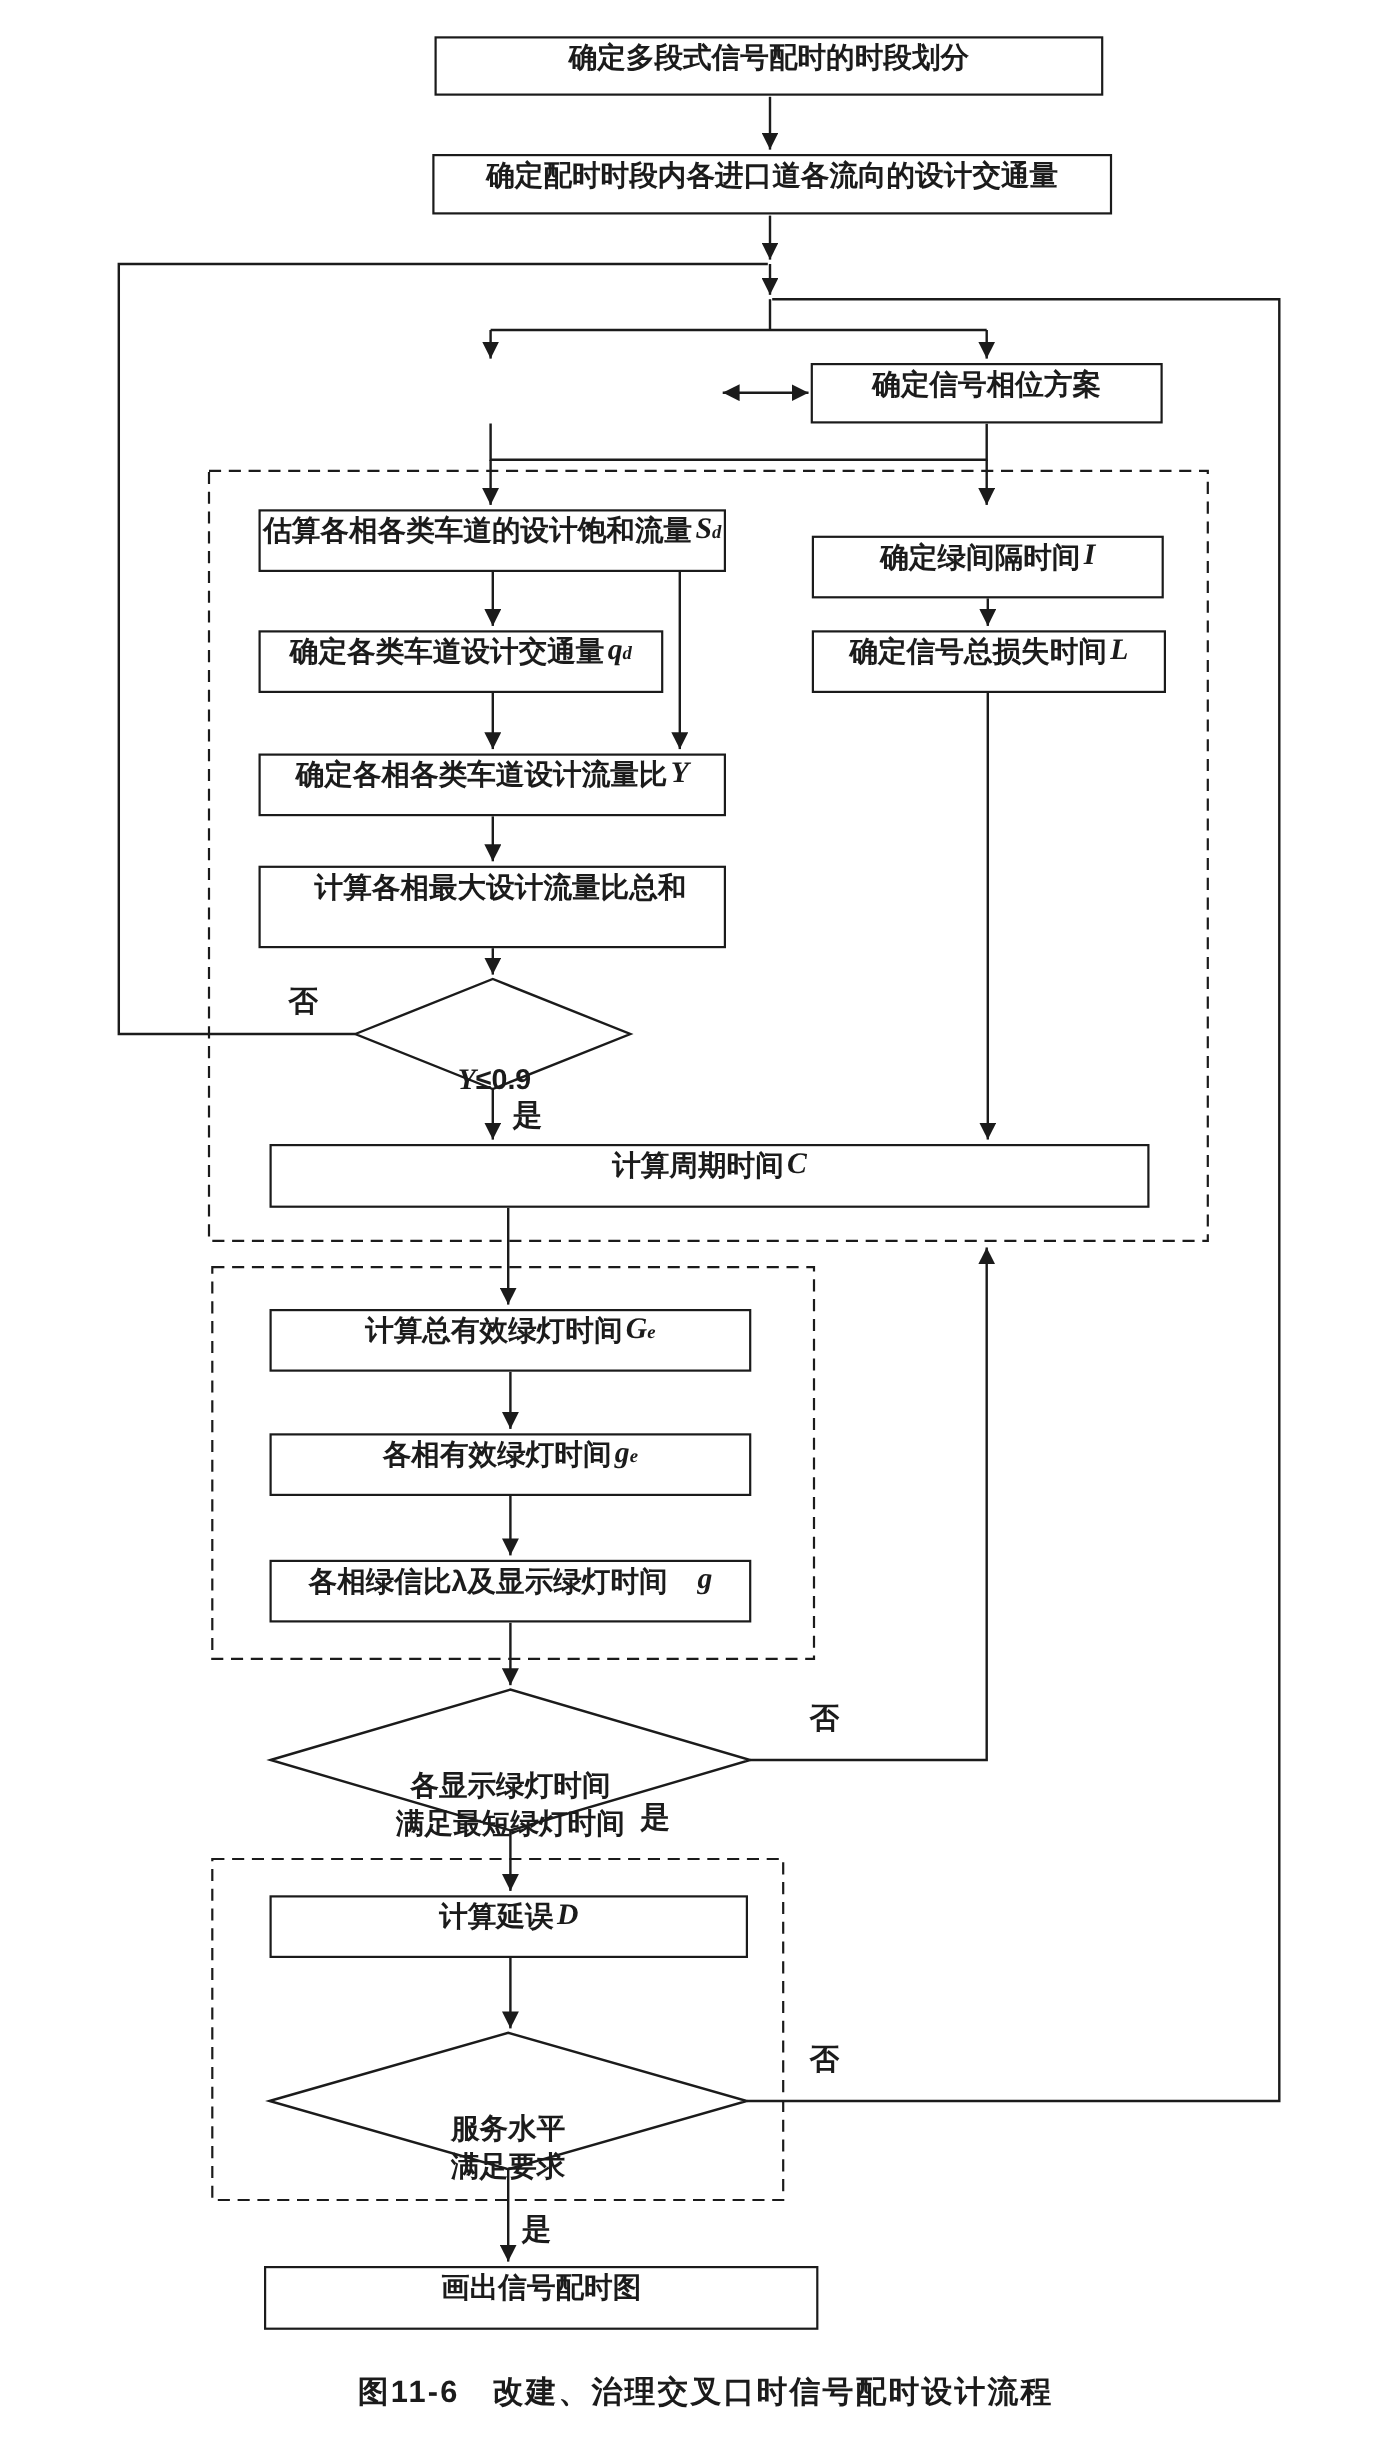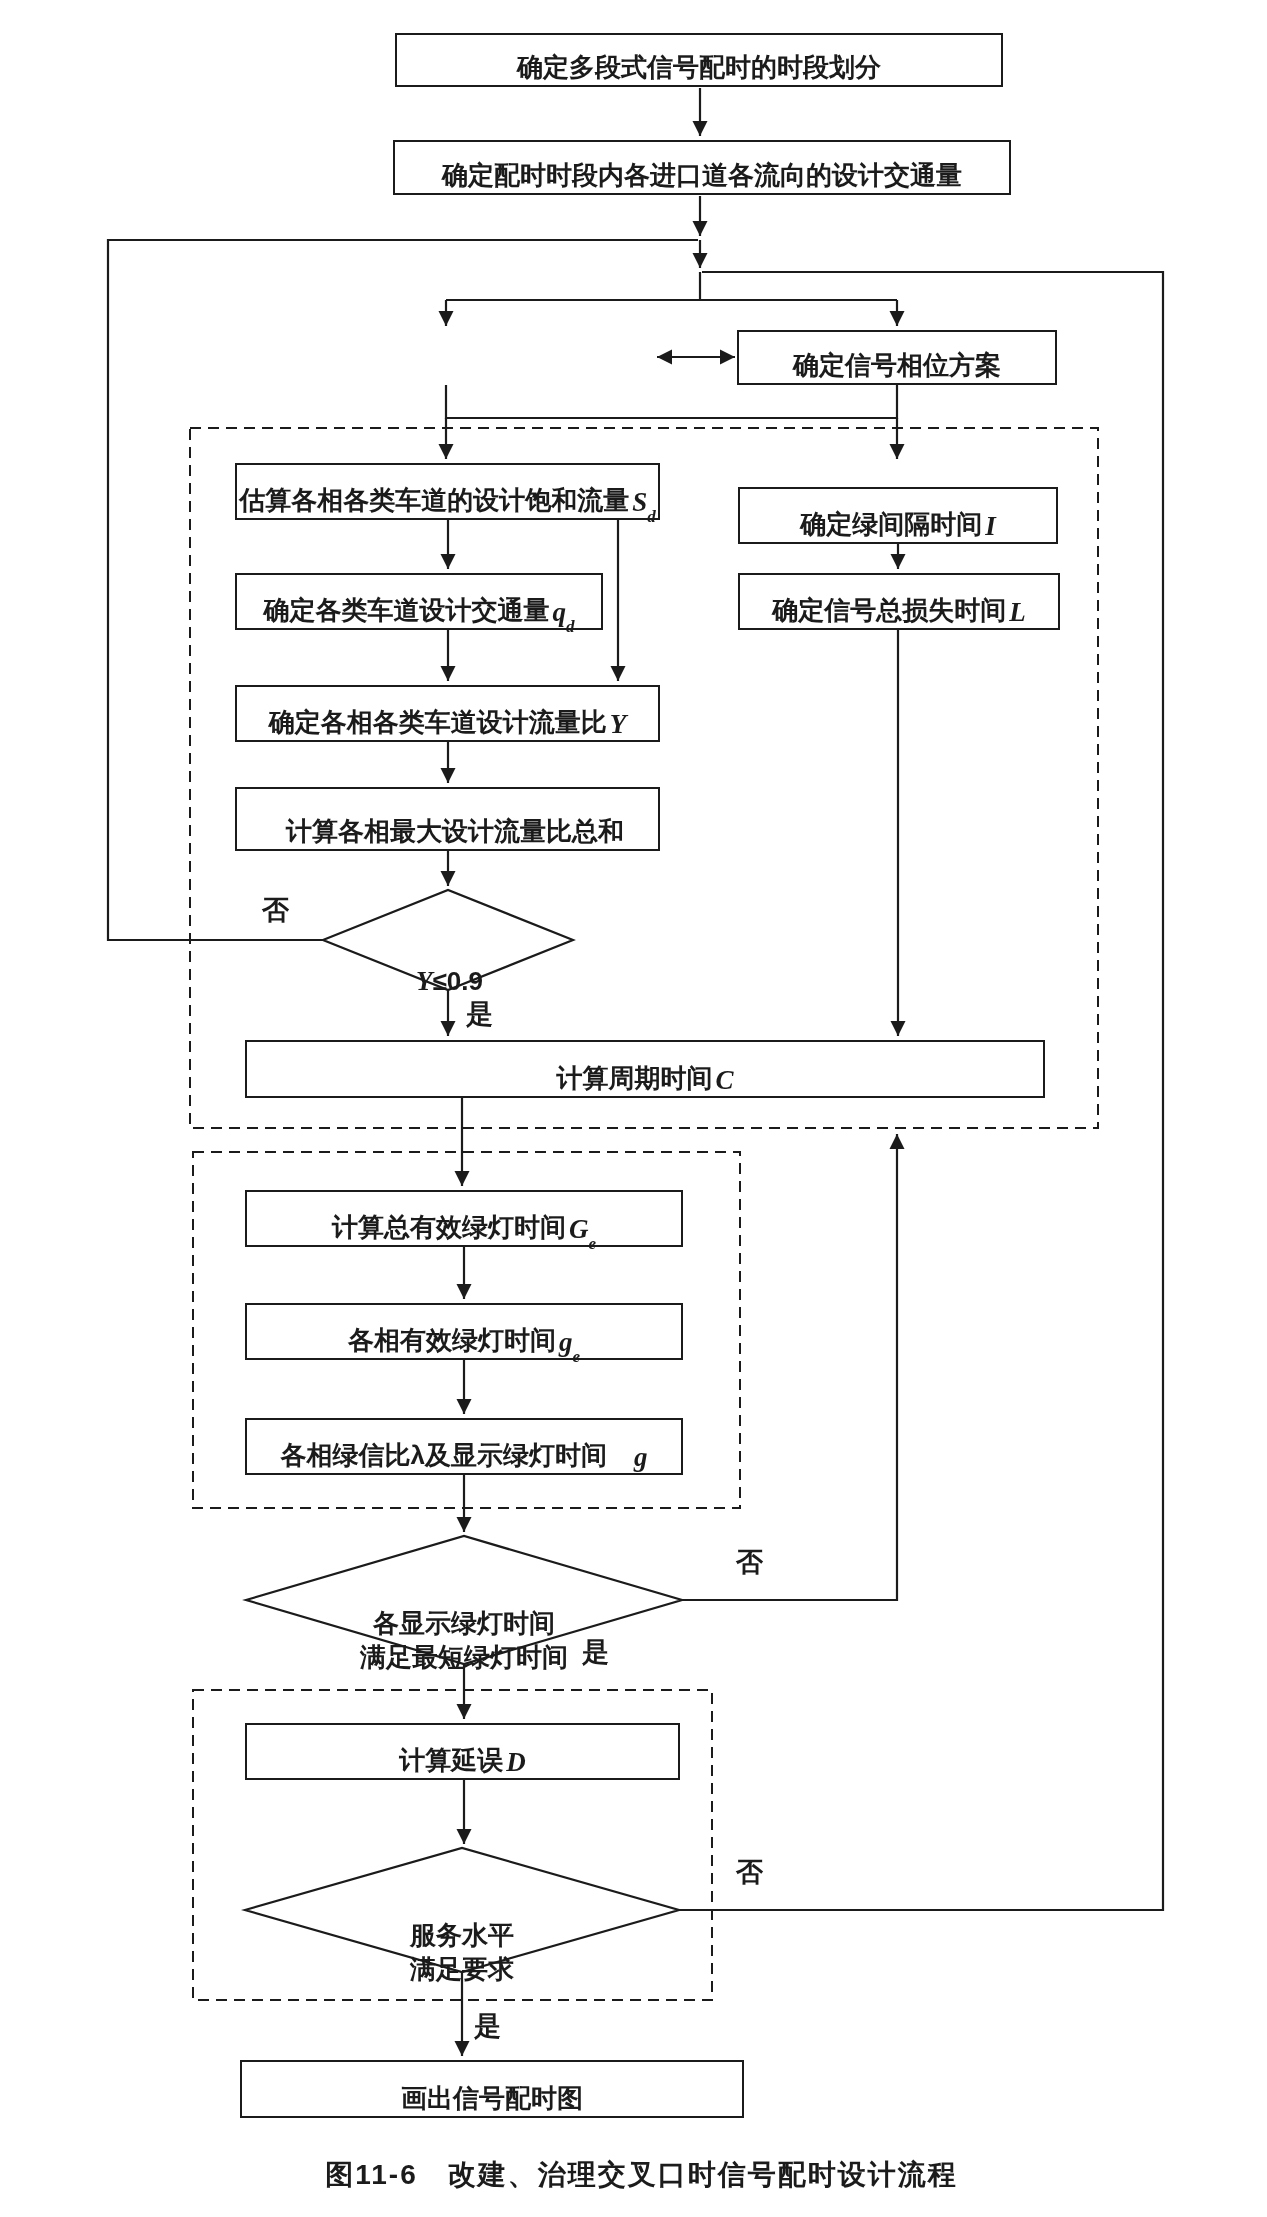--- a/index.html
+++ b/index.html
@@ -4,21 +4,21 @@
 <style>
   * { margin:0; padding:0; box-sizing:border-box; }
   html,body { background:#ffffff; }
   body { font-family:"Liberation Sans", sans-serif; color:#1b1b1b; }
   .page { position:relative; width:1267px; height:2217px; background:#ffffff; margin:0 auto; overflow:hidden; }
   svg.wires { position:absolute; left:0; top:0; }
   .wire { stroke:#1b1b1b; stroke-width:2.2; fill:none; }
   .dash { stroke:#1b1b1b; stroke-width:2; fill:none; stroke-dasharray:11 7; }
   .dmd  { stroke:#1b1b1b; stroke-width:2.2; fill:#ffffff; }
   .box { position:absolute; border:2.6px solid #1b1b1b; background:#fff; display:flex;
-         align-items:flex-end; justify-content:center; font-size:26px; font-weight:700;
+         align-items:flex-start; justify-content:center; font-size:26px; font-weight:700;
          white-space:nowrap; padding:0 3px; }
   .sym { font-style:italic; font-weight:700; font-family:"Liberation Serif", serif;
          font-size:27px; margin-left:3px; }
   sub.ss { font-size:17px; font-style:italic; font-family:"Liberation Serif", serif;
            transform:translateY(9px); }
   .dlabel { position:absolute; text-align:center; font-size:26px; font-weight:700; line-height:34px;margin-top:42px; }
   .tag { position:absolute; font-size:27px; font-weight:700; }
   .caption { position:absolute; left:0; right:0; text-align:center; font-size:28px;
              font-weight:700; letter-spacing:2px; }
 </style>
@@ -116,21 +116,21 @@
   <div class="box" style="left:738px; top:573px; width:322px; height:57px;">
     <span>确定信号总损失时间</span>
       <i class="sym">L</i>
   </div>
 
   <div class="box" style="left:235px; top:685px; width:425px; height:57px;">
     <span>确定各相各类车道设计流量比</span>
       <i class="sym">Y</i>
   </div>
 
-  <div class="box" style="left:235px; top:787px; width:425px; height:64px;padding-left:18px;">
+  <div class="box" style="left:235px; top:787px; width:425px; height:75px;padding-left:18px;">
     <span>计算各相最大设计流量比总和</span>
   </div>
 
   <div class="box" style="left:245px; top:1040px; width:800px; height:58px;">
     <span>计算周期时间</span>
       <i class="sym">C</i>
   </div>
 
   <div class="box" style="left:245px; top:1190px; width:438px; height:57px;">
     <span>计算总有效绿灯时间</span>

